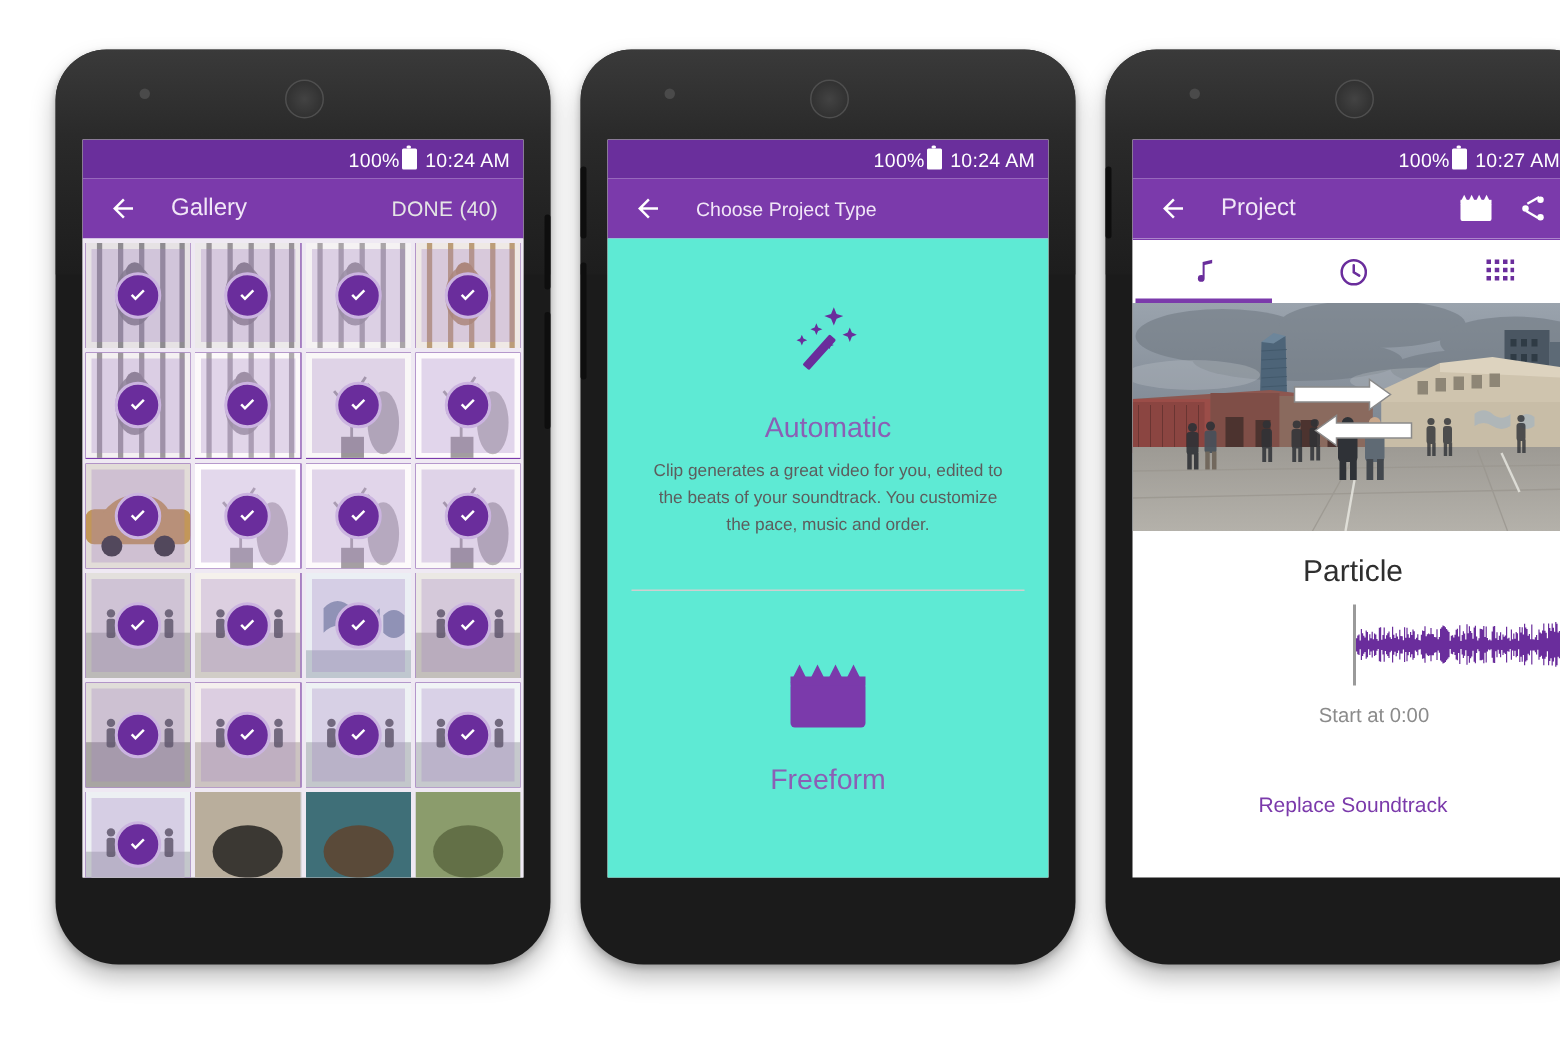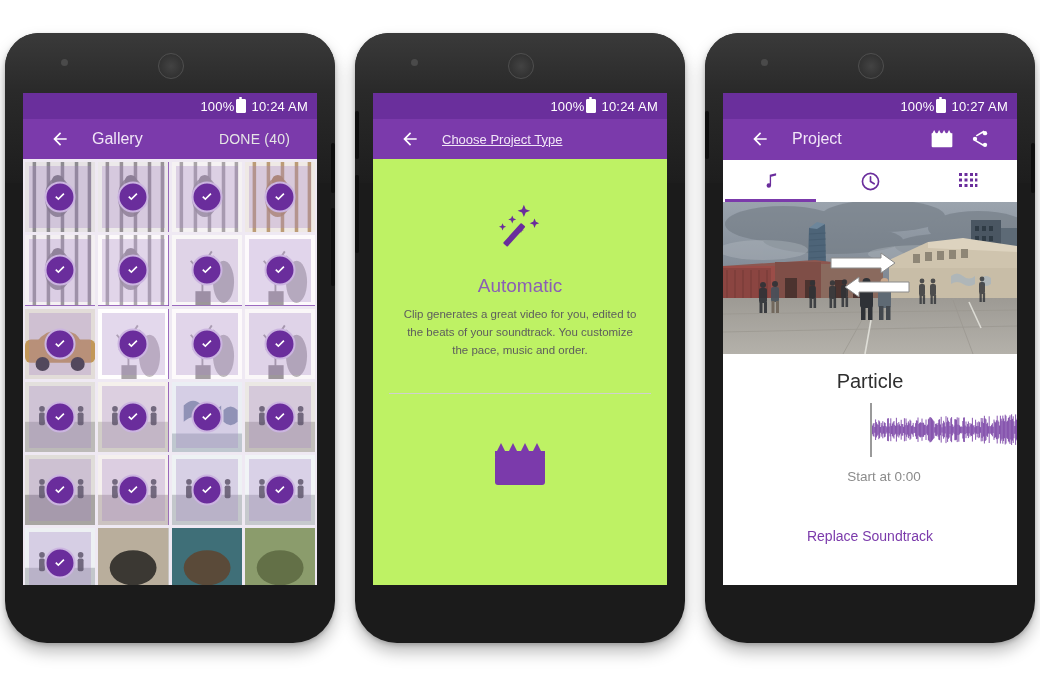--- a/index.html
+++ b/index.html
@@ -3,21 +3,21 @@
 <meta charset="utf-8">
 <style>
   html,body{margin:0;padding:0;}
   body{
     width:1040px;height:694px;
     background:#ffffff;
     font-family:"Liberation Sans", sans-serif;
     overflow:hidden;
     position:relative;
   }
-  .stage{position:absolute;inset:0;}
+  .stage{position:absolute;inset:0;margin-left:32px;}
 
   
   .phone{position:absolute;top:33px;width:330px;height:610px;}
   .phone .body{
     position:absolute;inset:0;
     background:#1b1b1b;
     border-radius:34px 34px 42px 42px;
     box-shadow:0 9px 16px rgba(0,0,0,0.26), 0 2px 4px rgba(0,0,0,0.2);
     overflow:hidden;
   }
@@ -38,42 +38,42 @@
   
   .statusbar{height:26px;background:#6a2f9c;display:flex;align-items:center;
     justify-content:flex-end;padding-right:9px;box-sizing:border-box;}
   .statusbar .st{color:#fff;font-size:13px;letter-spacing:.2px;}
   .battery{display:inline-block;width:8px;height:12px;border:1.5px solid #fff;
     border-radius:1px;background:#fff;position:relative;margin:0 5px 0 2px;
     vertical-align:-1px;}
   .battery::after{content:"";position:absolute;top:-3.5px;left:1.5px;width:3px;height:2px;
     background:#fff;border-radius:1px;}
   .appbar{height:40px;background:#7b3aab;display:flex;align-items:center;
-    padding:0 27px;box-sizing:border-box;color:#fff;}
+    padding:0 17px;box-sizing:border-box;color:#fff;}
   .appbar .title{font-size:16px;color:#f1e6f7;margin-left:22px;font-weight:400;}
-  .appbar .title.sm{font-size:13px;text-decoration:underline;}
+  .appbar .title.sm{font-size:13px;}
   .appbar .spacer{flex:1;}
   .appbar .act{font-size:14px;color:#e5e5e5;letter-spacing:.2px;}
   .backarrow{width:20px;height:20px;flex:none;}
 
   
   .gallery{background:#efe9f3;padding:0;}
   .grid{display:grid;grid-template-columns:repeat(4,1fr);gap:3px;padding:3px 2px 0 2px;}
   .cell{position:relative;width:100%;padding-top:100%;overflow:hidden;background:#ccc;}
   .cell .img{position:absolute;inset:0;}
   .cell.sel{outline:4px solid #7b3aab;outline-offset:-4px;}
   .cell.sel .img{filter:saturate(.55) brightness(1.12);}
   .cell.sel::before{content:"";position:absolute;inset:4px;background:rgba(163,130,196,.30);z-index:2;}
   .check{position:absolute;top:50%;left:50%;transform:translate(-50%,-50%);
     width:27px;height:27px;border-radius:50%;background:#6a2d9c;border:2px solid #cbb4e0;
     z-index:3;display:flex;align-items:center;justify-content:center;}
   .check svg{width:15px;height:15px;}
 
   
-  .p2{background:#bef264;height:100%;display:flex;flex-direction:column;
+  .p2{background:#5eead4;height:100%;display:flex;flex-direction:column;
       align-items:center;padding-top:34px;box-sizing:border-box;}
   .opt{width:100%;text-align:center;}
   .opt .ic{height:74px;display:flex;align-items:center;justify-content:center;}
   .opt h3{margin:8px 0 9px;font-size:19px;font-weight:400;color:#8b5fb5;}
   .opt p{margin:0 auto;width:236px;font-size:11.5px;line-height:1.55;color:#5d5d5d;}
   .divider{width:262px;height:1px;background:#cfcfcf;margin:34px 0 34px;}
 
   
   .tabs{display:flex;height:42px;background:#fff;border-top:1px solid #7b3aab;
         position:relative;}
@@ -588,20 +588,21 @@
               <g fill="#7b3aab">
                 <rect x="4" y="16" width="50" height="30" rx="3"></rect>
                 <path d="M4 16 L10 4 L16 16 Z"></path>
                 <path d="M16 16 L22 4 L28 16 Z"></path>
                 <path d="M28 16 L34 4 L40 16 Z"></path>
                 <path d="M40 16 L46 4 L52 16 Z"></path>
                 <rect x="4" y="12" width="50" height="6"></rect>
               </g>
             </svg>
           </div>
+          <h3>Freeform</h3>
         </div>
 
       </div>
     </div>
   </div>
 
   <div class="phone" style="left:705px;">
     <div class="body"></div>
     <div class="topchrome">
       <div class="sensor"></div>

